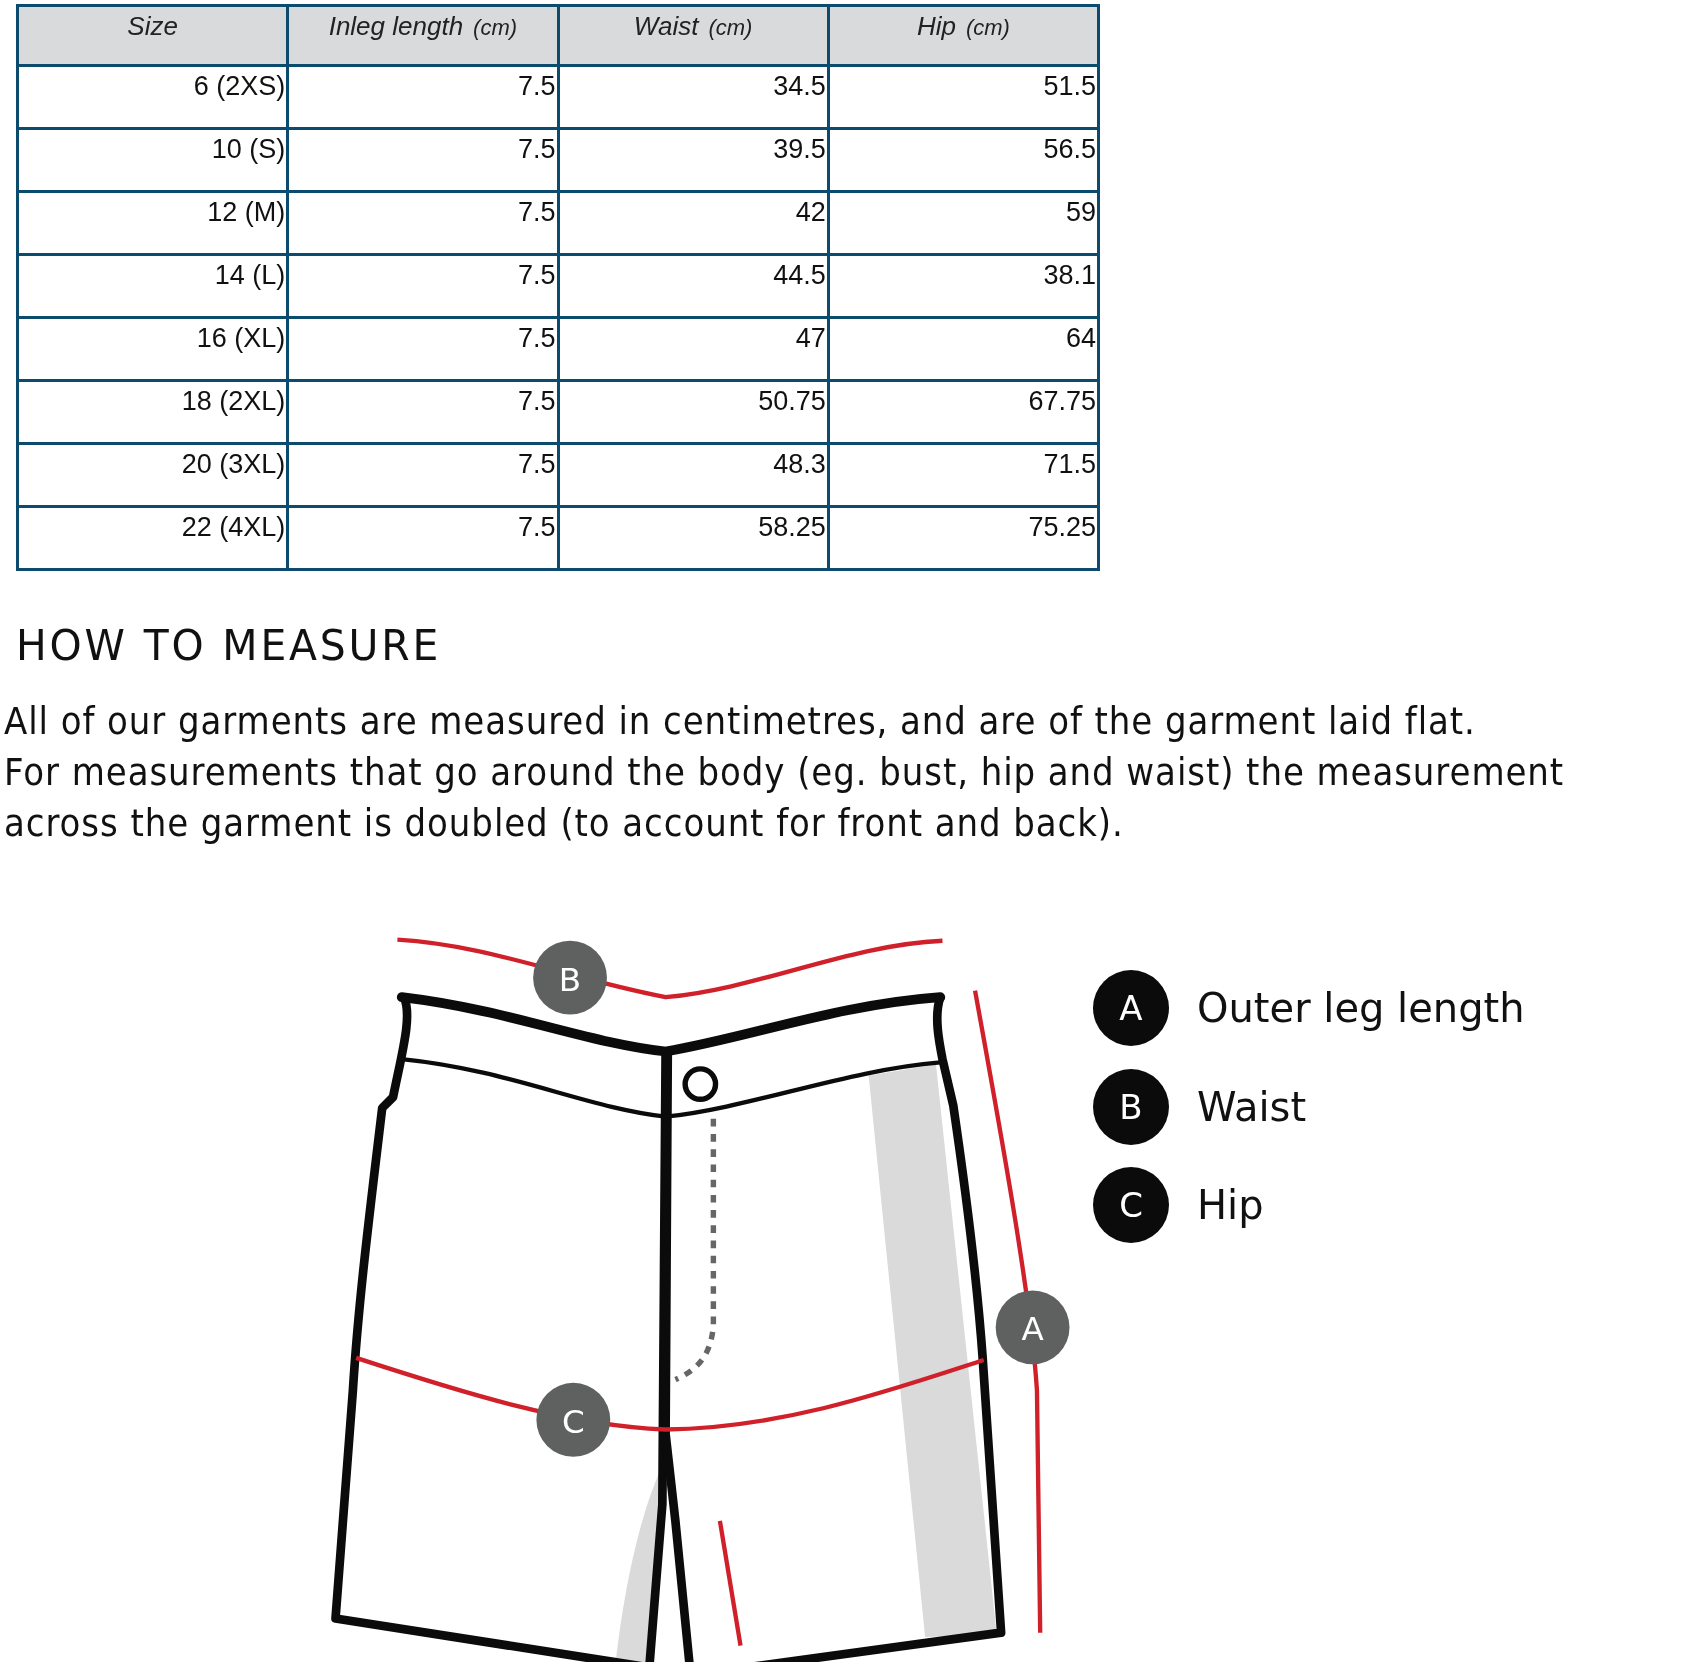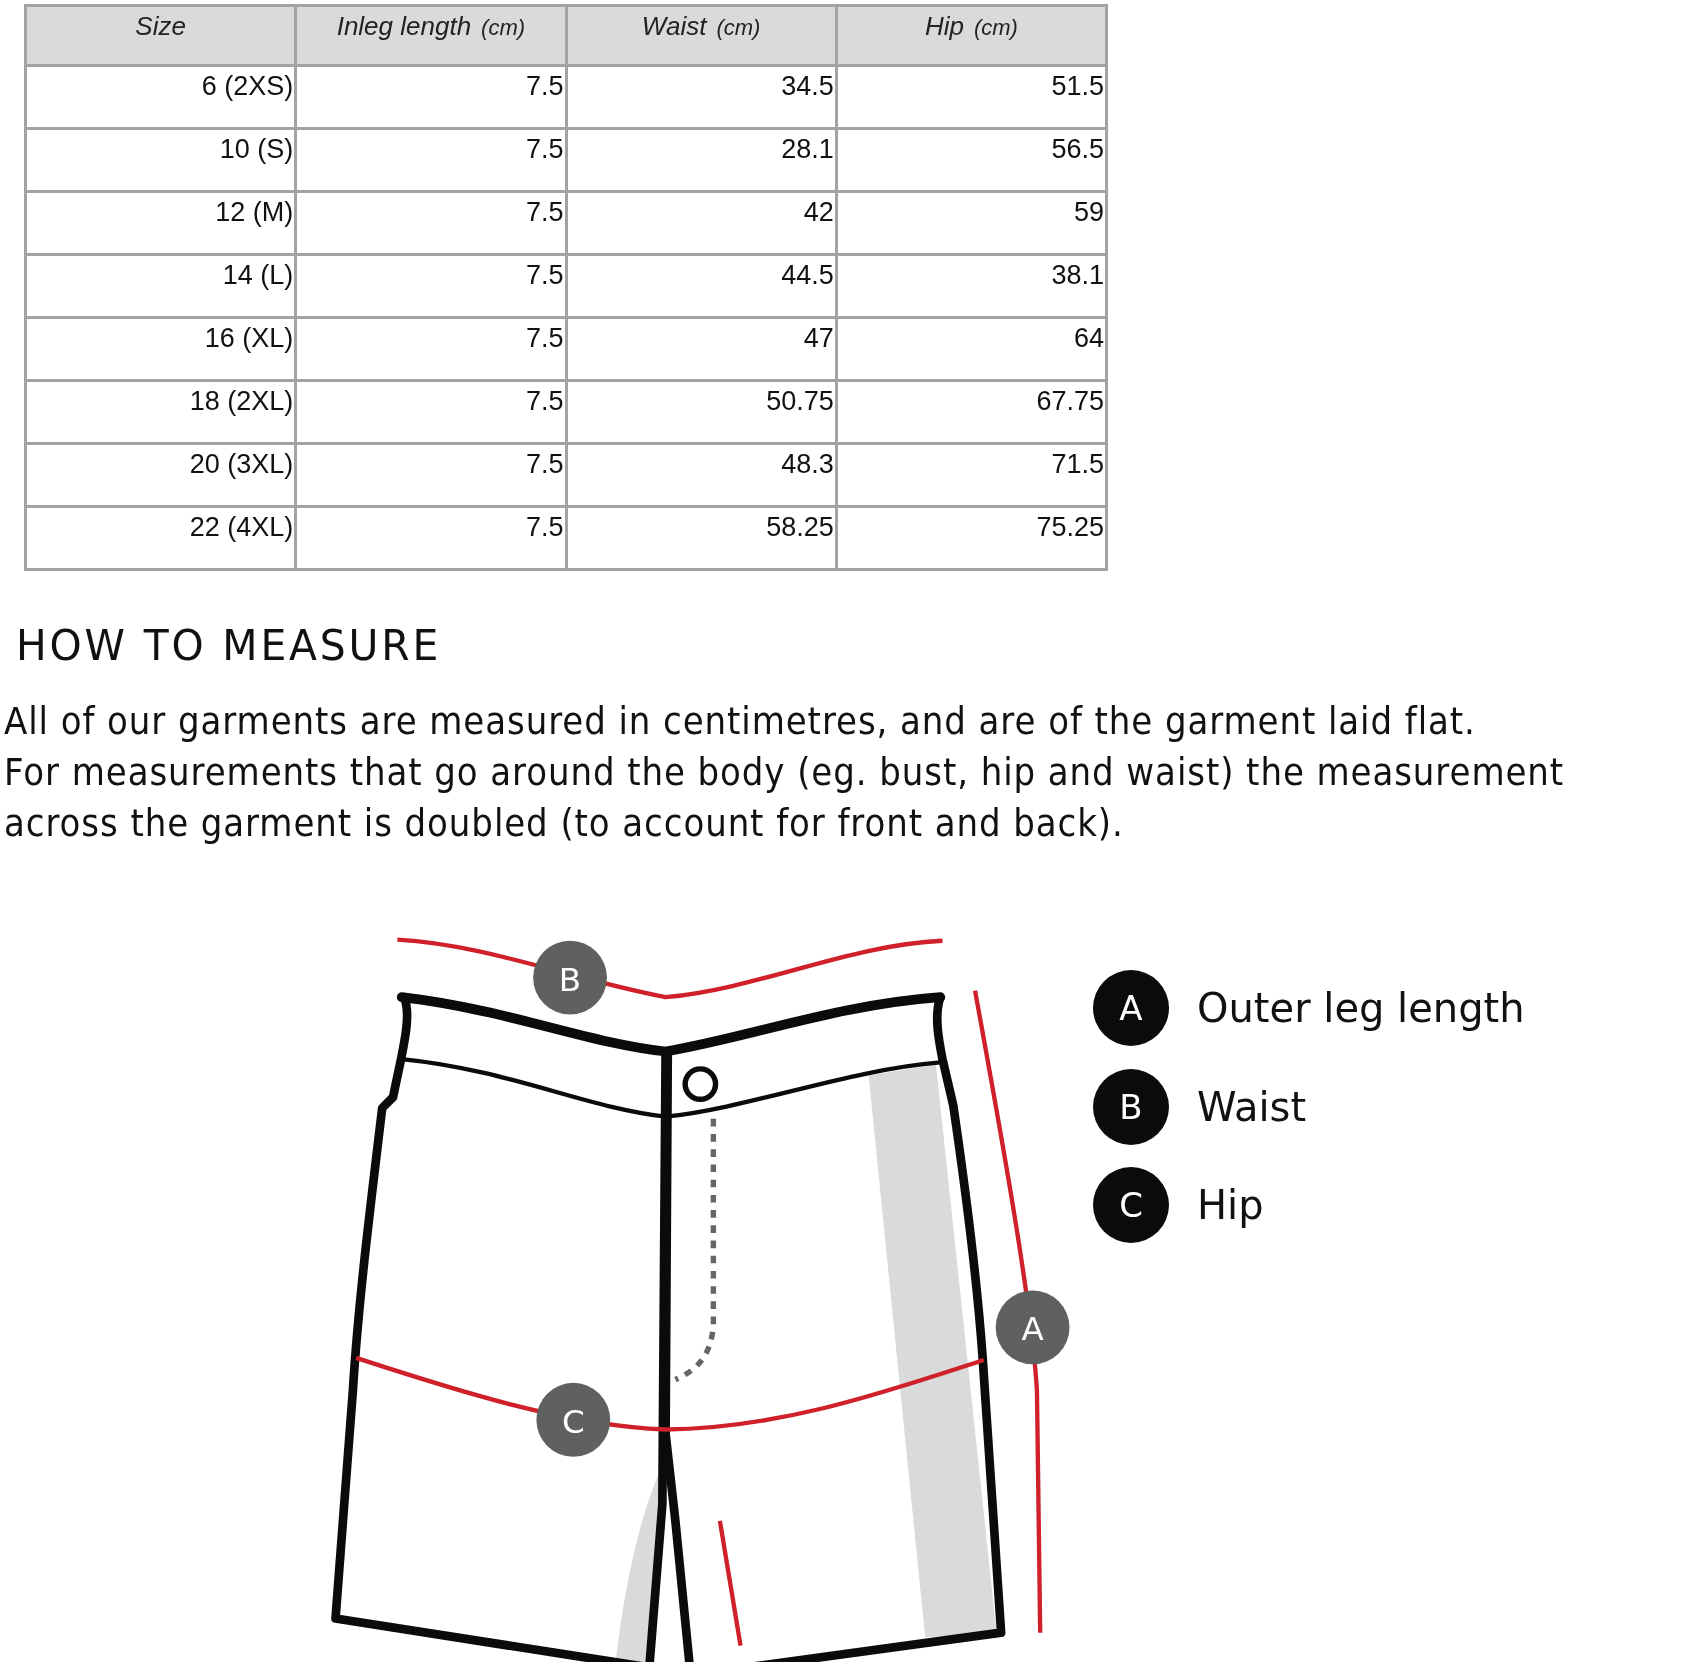--- a/index.html
+++ b/index.html
@@ -1,19 +1,19 @@
 <!DOCTYPE html>
 <html><head>
 <meta charset="utf-8">
 <style>
   html, body { margin:0; padding:0; background:#ffffff; }
   body { width:1683px; height:1662px; position:relative; overflow:hidden;
          font-family:"Liberation Sans", sans-serif; color:#111; }
-  .size-table { position:absolute; left:24px; top:4px; width:1084px;
-    border-collapse:separate; border-spacing:3px; background:#a3a3a3; }
+  .size-table { position:absolute; left:16px; top:4px; width:1084px;
+    border-collapse:separate; border-spacing:3px; background:#0c4a6e; }
   .size-table th { background:#d9dadb; height:52px; font-weight:normal;
     font-style:italic; font-size:26px; color:#222; vertical-align:top; padding-top:4px; }
   .size-table th .unit { font-size:22px; margin-left:10px; }
   .size-table td { background:#ffffff; height:55px; text-align:right; vertical-align:top;
     font-size:27px; color:#111; padding-top:4px; width:25%; }
   .heading { position:absolute; left:16px; top:620px; margin:0; font-weight:normal;
     font-size:43px; letter-spacing:3px; font-family:"DejaVu Sans", sans-serif;
     transform:scaleX(0.95); transform-origin:left; color:#111; }
   .para { position:absolute; left:4px; top:696px; margin:0; font-size:37px;
     line-height:51px; letter-spacing:1px; font-family:"DejaVu Sans", sans-serif;
@@ -44,21 +44,21 @@
   <tbody>
     <tr>
         <td>6 (2XS)</td>
         <td>7.5</td>
         <td>34.5</td>
         <td>51.5</td>
       </tr>
     <tr>
         <td>10 (S)</td>
         <td>7.5</td>
-        <td>28.1</td>
+        <td>39.5</td>
         <td>56.5</td>
       </tr>
     <tr>
         <td>12 (M)</td>
         <td>7.5</td>
         <td>42</td>
         <td>59</td>
       </tr>
     <tr>
         <td>14 (L)</td>

